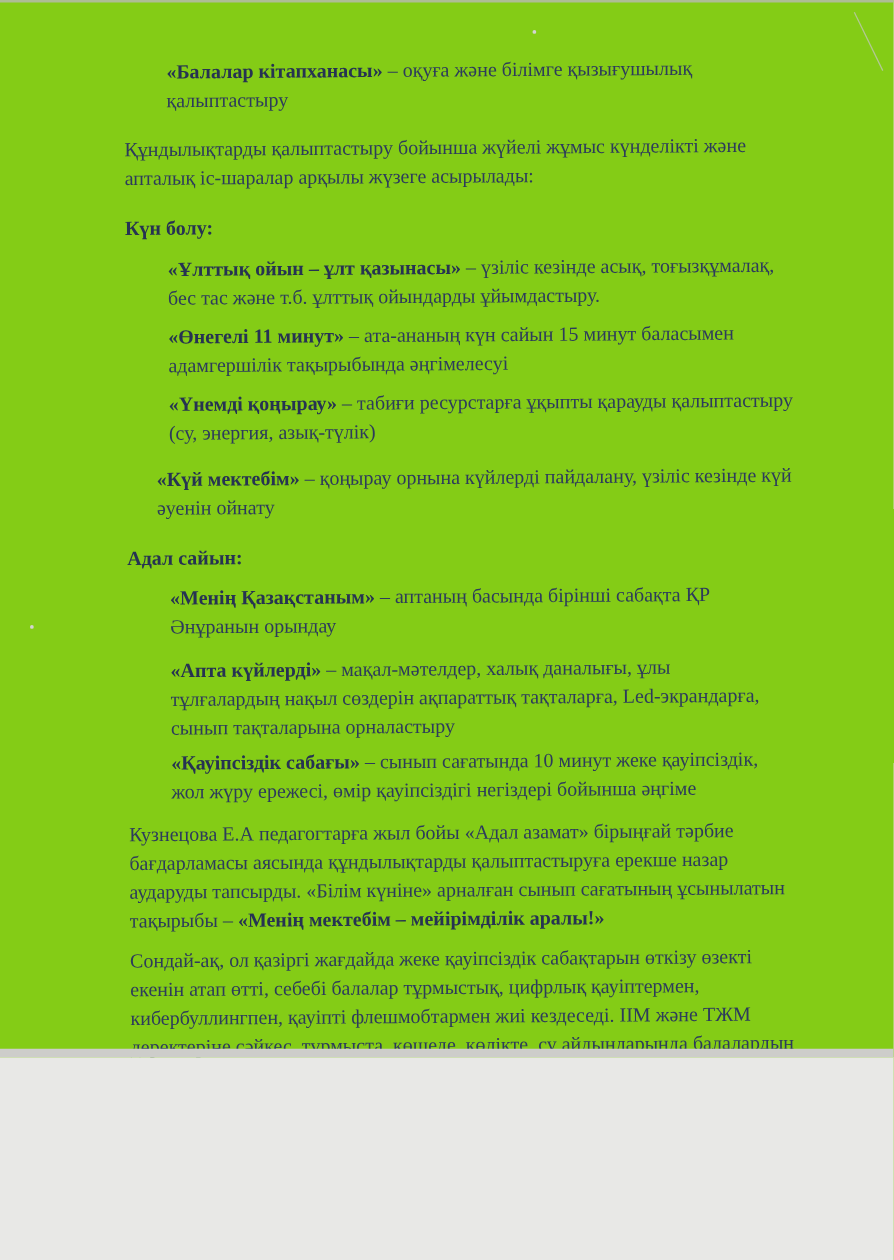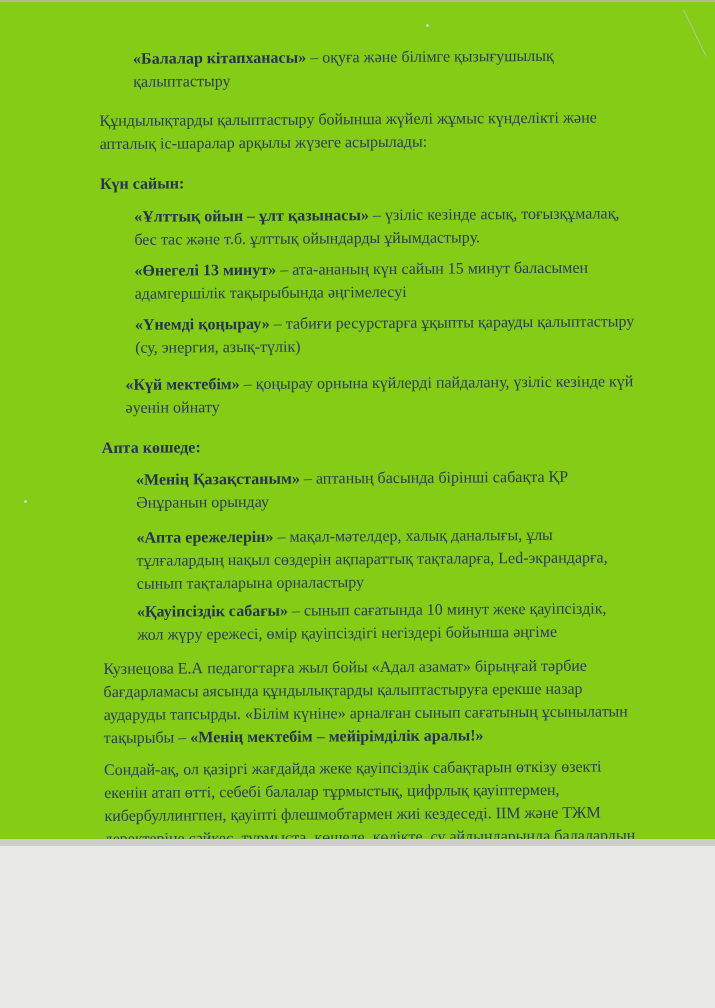--- a/index.html
+++ b/index.html
@@ -90,40 +90,40 @@
   <div class="scan-speck speck-4"></div>
 
   <div class="content">
 
     <p class="block ind-a m-b0"><b>«Балалар кітапханасы»</b><span> – оқуға және білімге қызығушылық
 қалыптастыру</span></p>
 
     <p class="block m-b1"><span>Құндылықтарды қалыптастыру бойынша жүйелі жұмыс күнделікті және
 апталық іс-шаралар арқылы жүзеге асырылады:</span></p>
 
-    <p class="block m-b2"><b>Күн сайын:</b></p>
+    <p class="block m-b2"><b>Күн болу:</b></p>
 
     <p class="block ind-a m-b3"><b>«Ұлттық ойын – ұлт қазынасы»</b><span> – үзіліс кезінде асық, тоғызқұмалақ,
 бес тас және т.б. ұлттық ойындарды ұйымдастыру.</span></p>
 
-    <p class="block ind-a m-b4"><b>«Өнегелі 13 минут»</b><span> – ата-ананың күн сайын 15 минут баласымен
+    <p class="block ind-a m-b4"><b>«Өнегелі 11 минут»</b><span> – ата-ананың күн сайын 15 минут баласымен
 адамгершілік тақырыбында әңгімелесуі</span></p>
 
     <p class="block ind-a m-b5"><b>«Үнемді қоңырау»</b><span> – табиғи ресурстарға ұқыпты қарауды қалыптастыру
 (су, энергия, азық-түлік)</span></p>
 
     <p class="block ind-b m-b6"><b>«Күй мектебім»</b><span> – қоңырау орнына күйлерді пайдалану, үзіліс кезінде күй
 әуенін ойнату</span></p>
 
-    <p class="block m-b7"><b>Апта көшеде:</b></p>
+    <p class="block m-b7"><b>Адал сайын:</b></p>
 
     <p class="block ind-a m-b8"><b>«Менің Қазақстаным»</b><span> – аптаның басында бірінші сабақта ҚР
 Әнұранын орындау</span></p>
 
-    <p class="block ind-a m-b9"><b>«Апта ережелерін»</b><span> – мақал-мәтелдер, халық даналығы, ұлы
+    <p class="block ind-a m-b9"><b>«Апта күйлерді»</b><span> – мақал-мәтелдер, халық даналығы, ұлы
 тұлғалардың нақыл сөздерін ақпараттық тақталарға, Led-экрандарға,
 сынып тақталарына орналастыру</span></p>
 
     <p class="block ind-a m-b10"><b>«Қауіпсіздік сабағы»</b><span> – сынып сағатында 10 минут жеке қауіпсіздік,
 жол жүру ережесі, өмір қауіпсіздігі негіздері бойынша әңгіме</span></p>
 
     <p class="block m-b11"><span>Кузнецова Е.А педагогтарға жыл бойы «Адал азамат» бірыңғай тәрбие
 бағдарламасы аясында құндылықтарды қалыптастыруға ерекше назар
 аударуды тапсырды. «Білім күніне» арналған сынып сағатының ұсынылатын
 тақырыбы – </span><b>«Менің мектебім – мейірімділік аралы!»</b></p>

